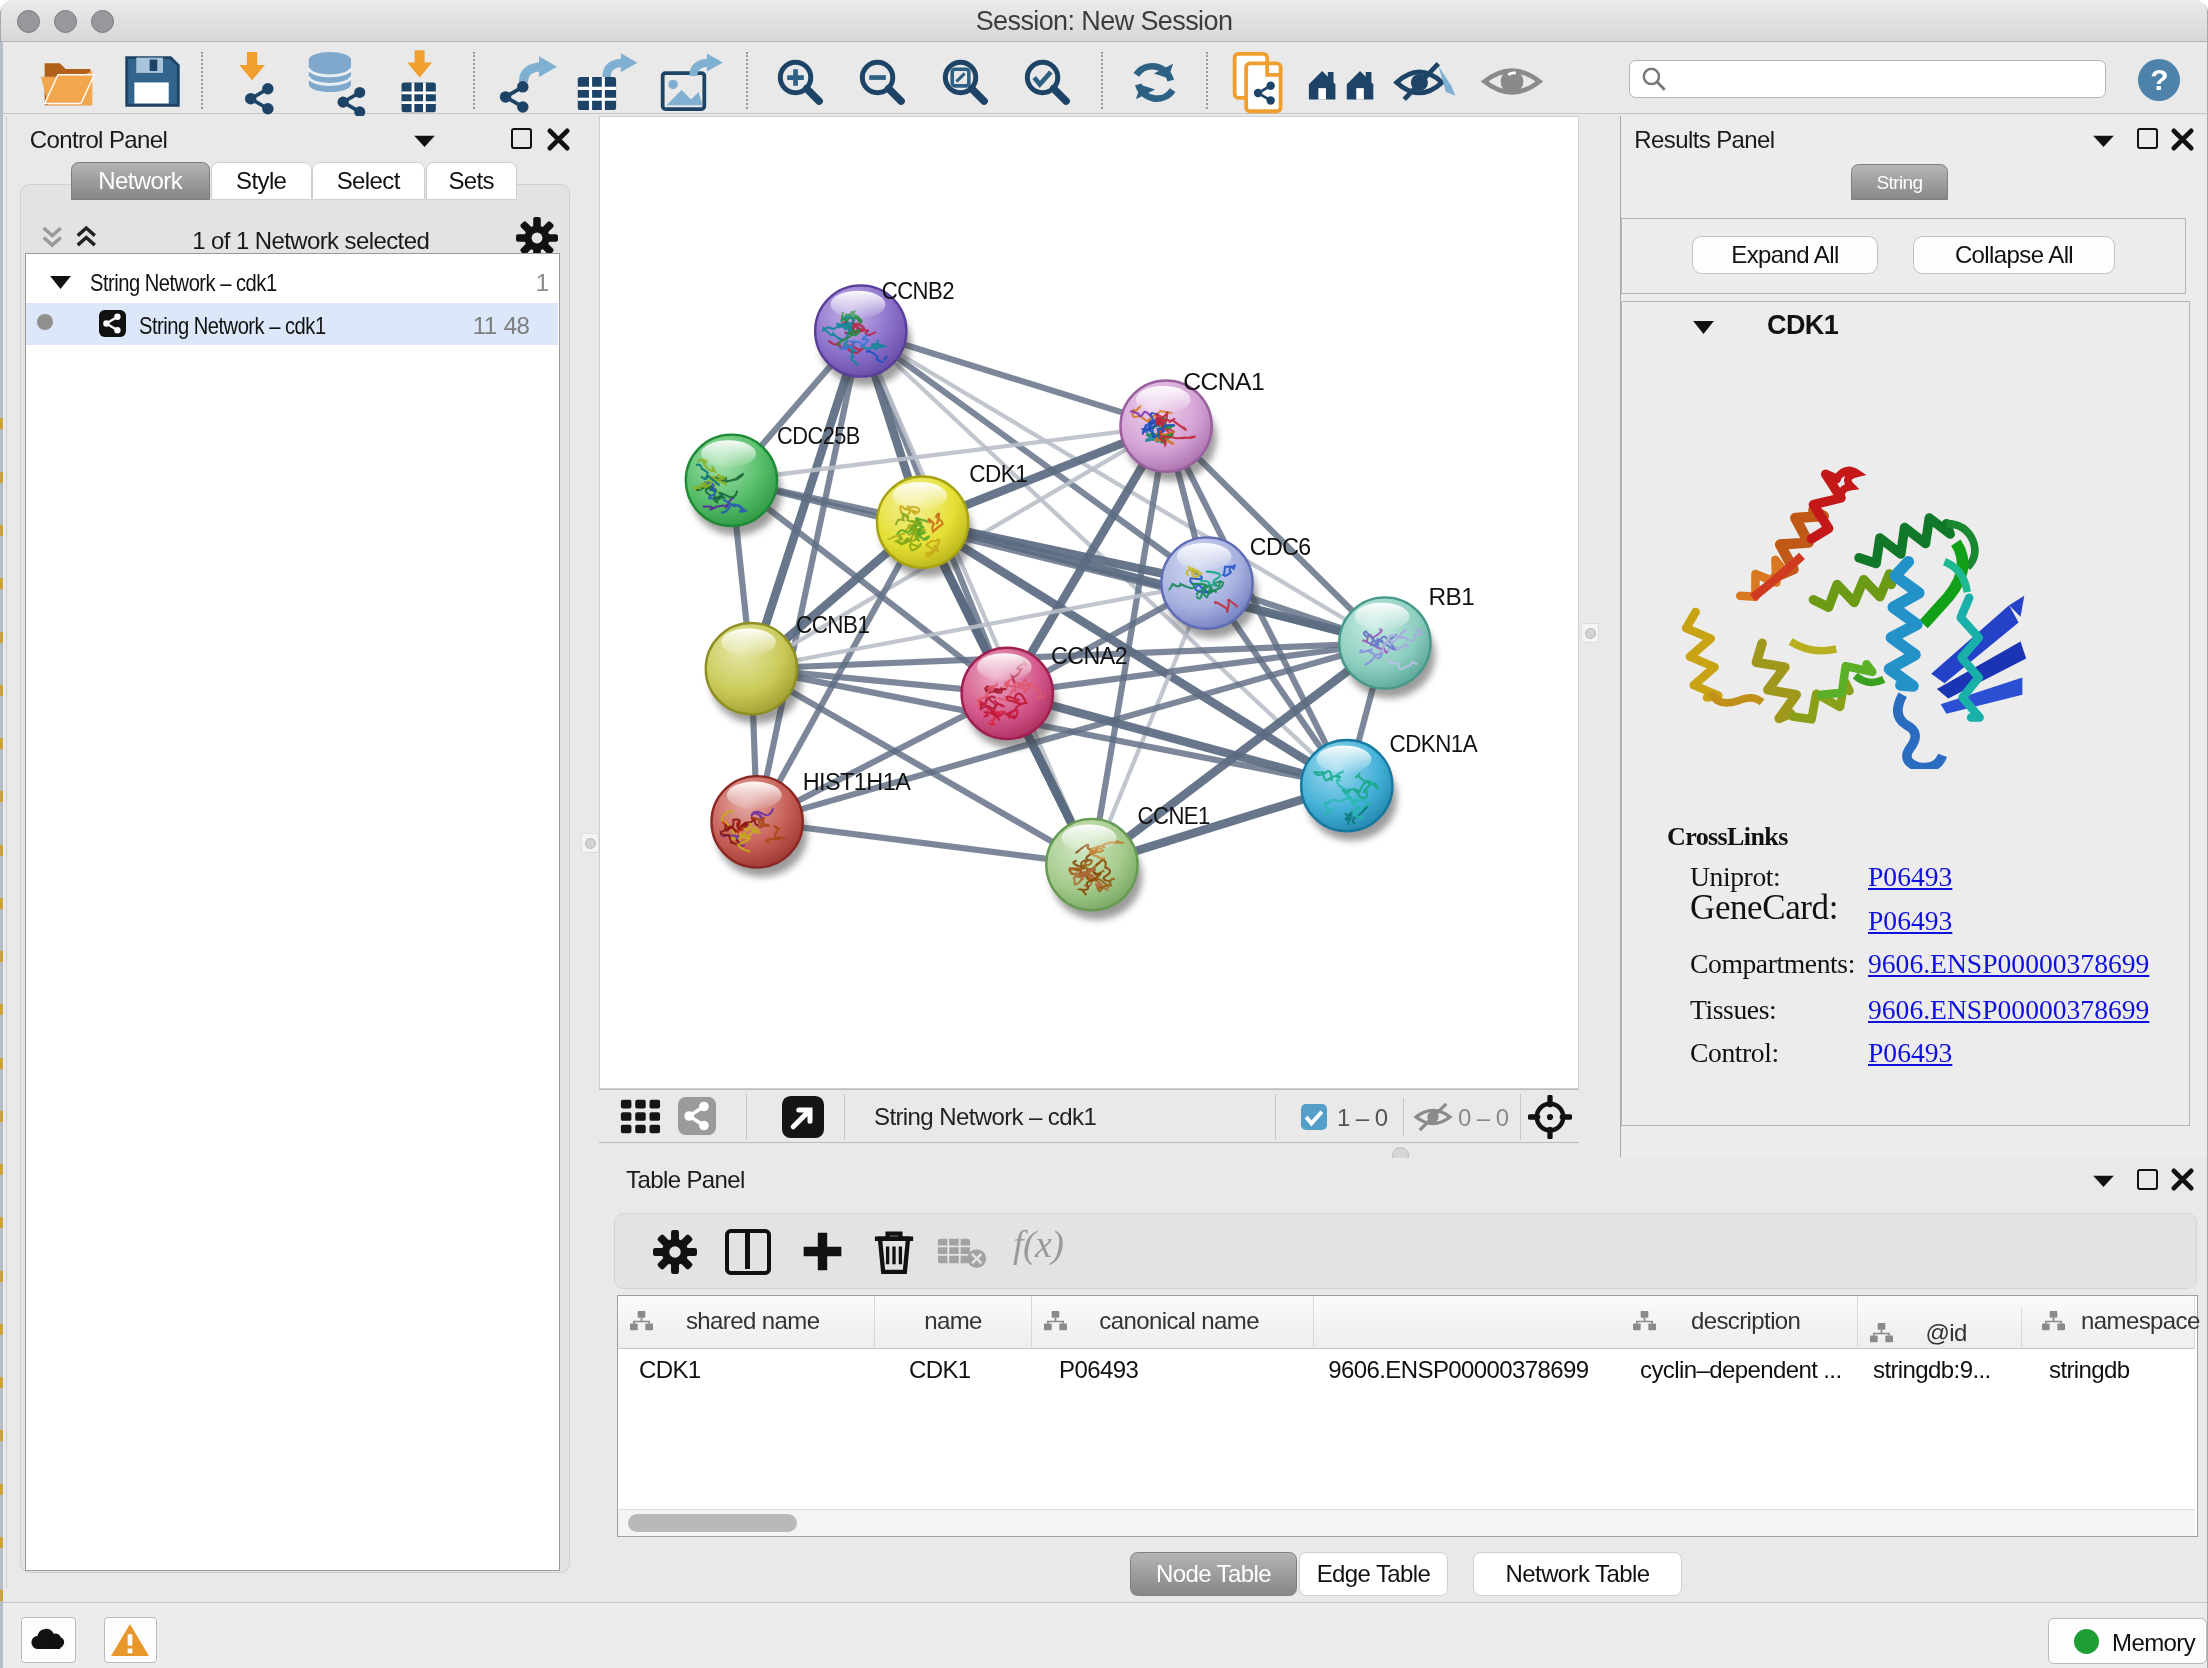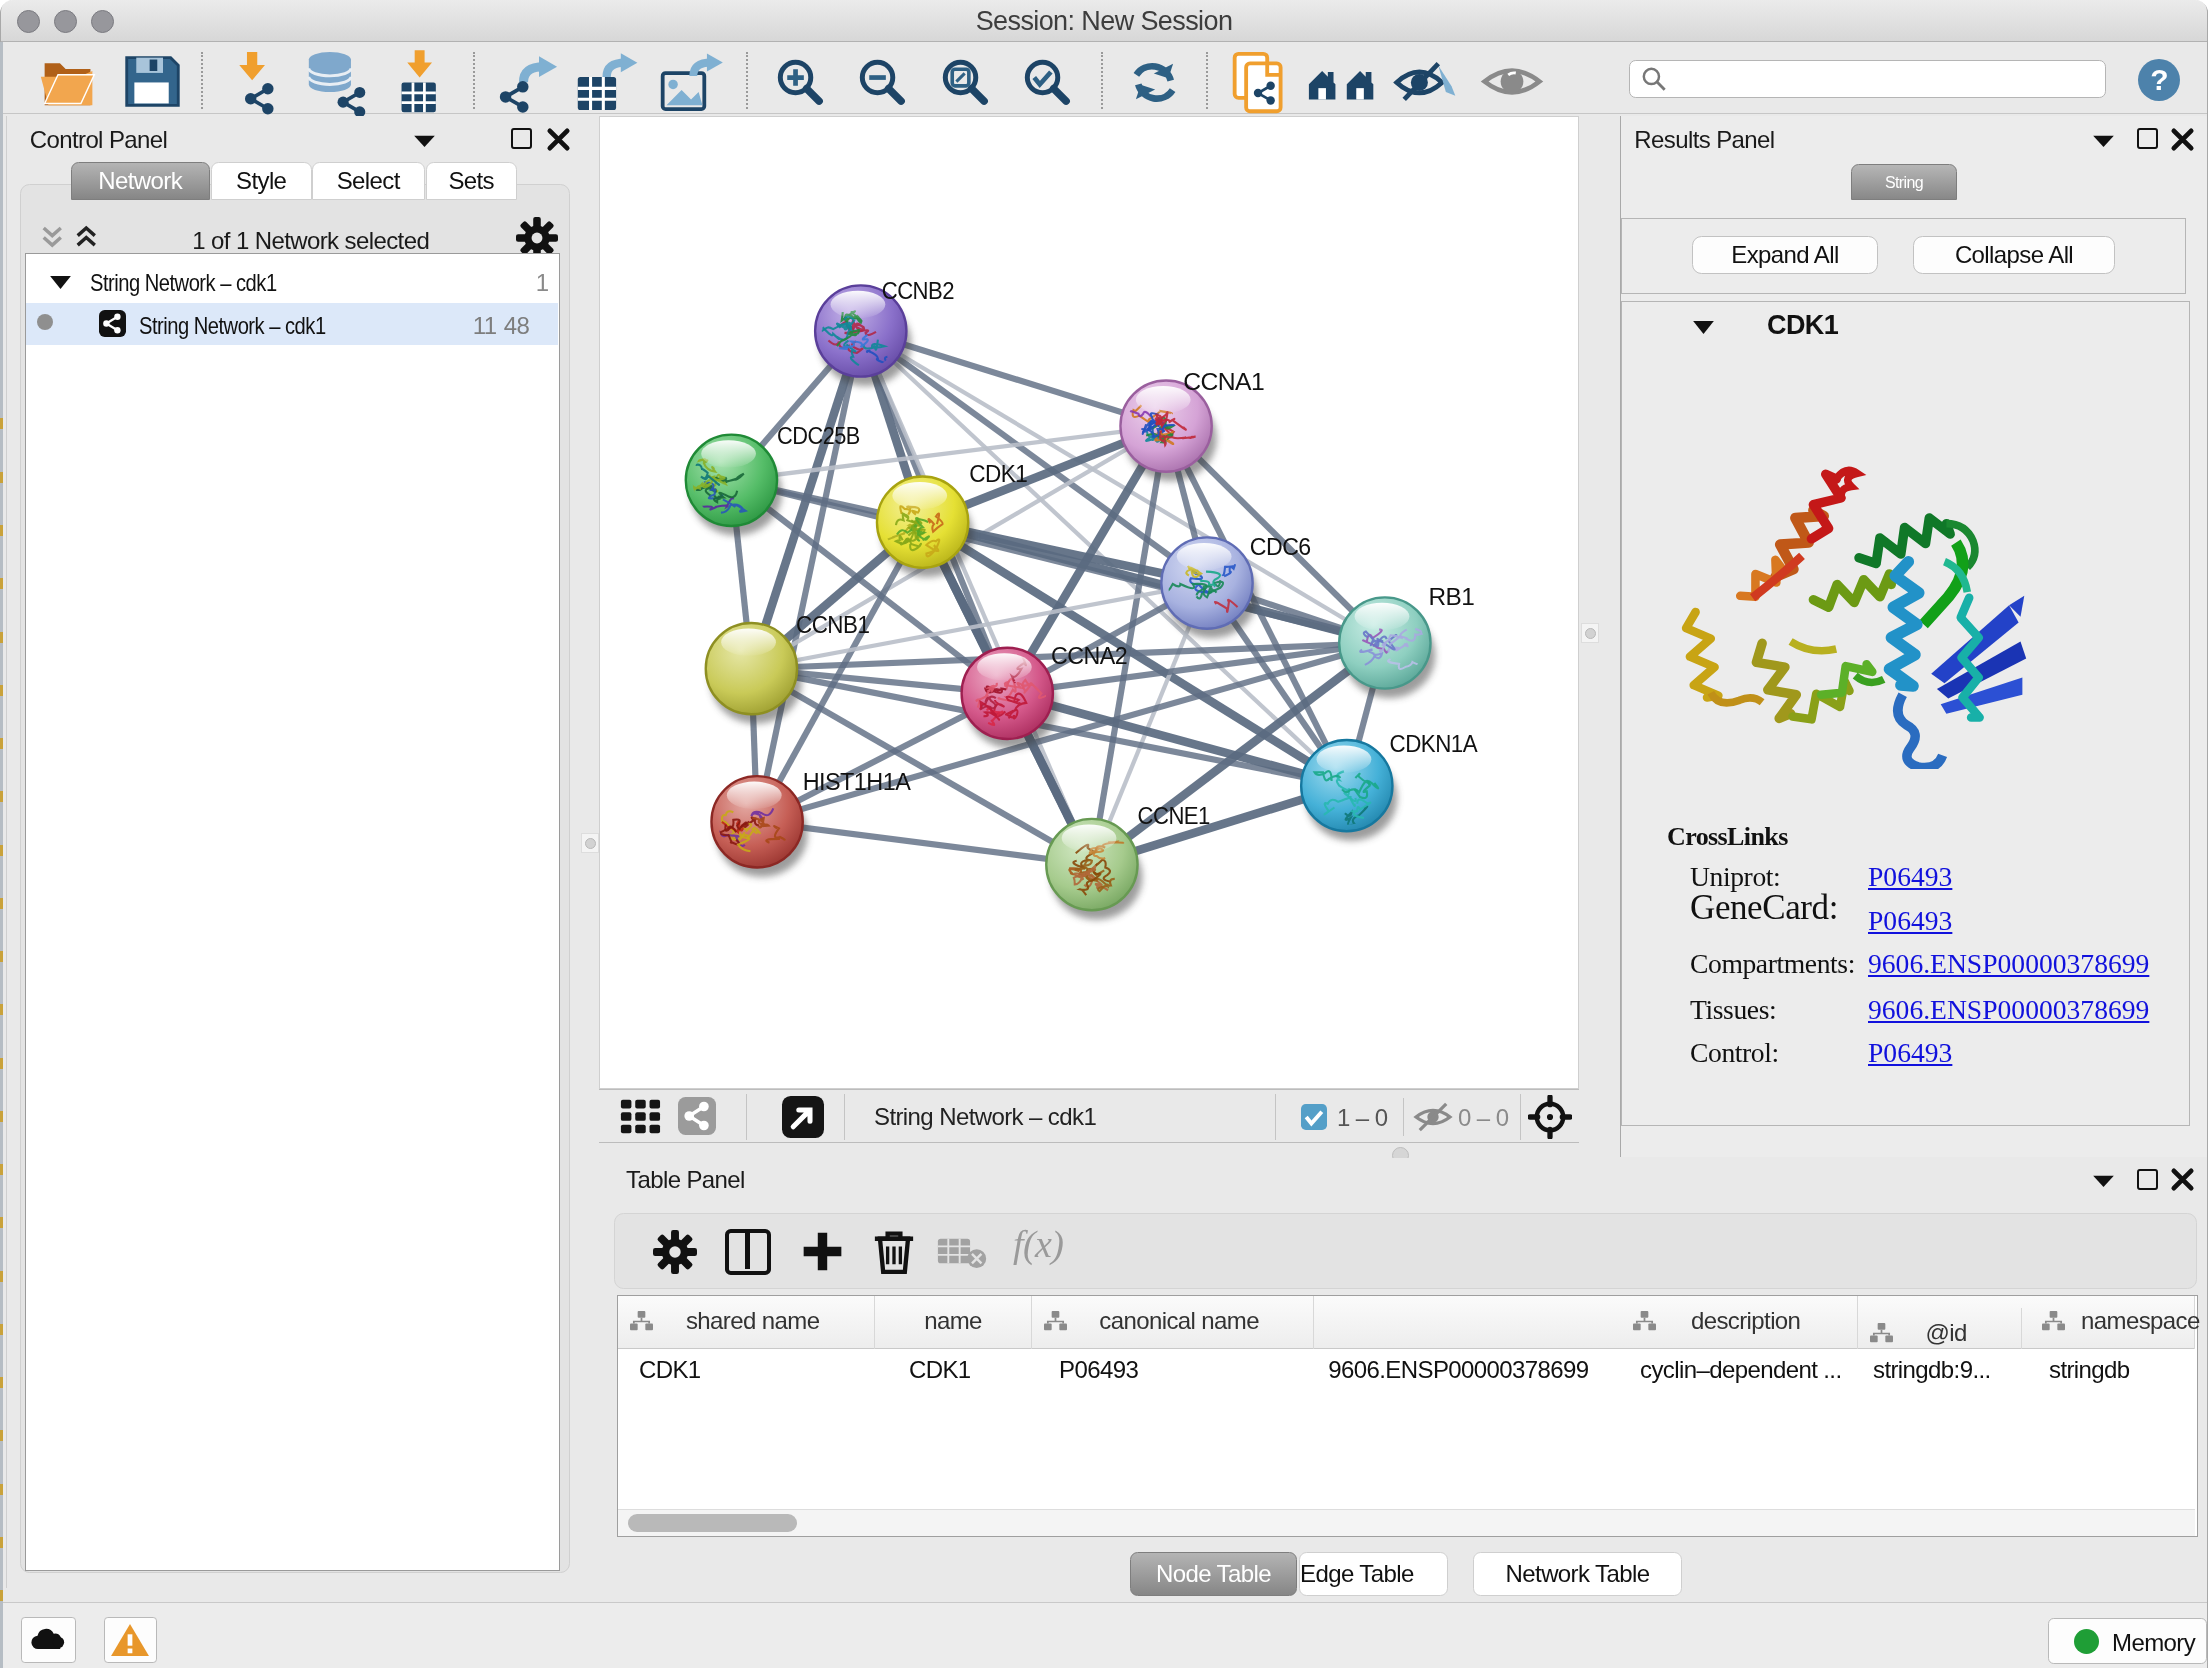--- a/index.html
+++ b/index.html
@@ -637,21 +637,21 @@
 <div class="abs" style="left:1392px;top:1147px;width:17px;height:17px;border-radius:50%;background:#d6d6d6;border:1px solid #bdbdbd"></div>
 <div class="abs" style="left:1620px;top:116px;width:589px;height:1041px;background:#ececec;border-left:1.9px solid #a9a9a9">
     <div class="abs panel-title" style="left:13.3px;top:9.5px">Results Panel</div>
     <svg width="25" height="15" viewBox="0 0 26 16" style="position:absolute;left:470px;top:17px">
       <path d="M2 3 h22 L13 15 z" fill="#111"></path>
     </svg>
     <div class="abs" style="left:516px;top:12.4px;width:21px;height:21px;border:2.9px solid #111;border-radius:2.9px"></div>
     <svg width="25" height="25" viewBox="0 0 26 26" style="position:absolute;left:549px;top:10.5px">
       <path d="M4 4 L22 22 M22 4 L4 22" stroke="#111" stroke-width="5" stroke-linecap="round"></path>
     </svg>
-    <div class="abs" style="left:230px;top:48px;width:106px;height:36px;background:linear-gradient(#b6b6b6,#888);color:#fff;font-size:16px;text-align:center;line-height:35px;border:1px solid #7e7e7e;border-radius:7.6px 7.6px 0 0">String</div>
+    <div class="abs" style="left:230px;top:48px;width:97px;height:36px;background:linear-gradient(#b6b6b6,#888);color:#fff;font-size:19px;text-align:center;line-height:35px;border:1px solid #7e7e7e;border-radius:7.6px 7.6px 0 0">String</div>
     <div class="abs" style="left:0px;top:102px;width:565px;height:76px;border:1.9px solid #b5b5b5;background:#ececec">
       <div class="abs" style="left:70px;top:17px;width:186px;height:38px;background:#fdfdfd;border:1px solid #c2c2c2;border-radius:9.5px;text-align:center;font-size:24px;line-height:36px;color:#111">Expand All</div>
       <div class="abs" style="left:291px;top:17px;width:202px;height:38px;background:#fdfdfd;border:1px solid #c2c2c2;border-radius:9.5px;text-align:center;font-size:24px;line-height:36px;color:#111">Collapse All</div>
     </div>
     <div class="abs" style="left:0px;top:185px;width:569px;height:825px;border:1.9px solid #b5b5b5;background:#ececec">
       <svg width="23" height="16" viewBox="0 0 24 17" style="position:absolute;left:70px;top:17px">
         <path d="M1 2h22L12 16z" fill="#111"></path>
       </svg>
       <div class="abs" style="left:145px;top:7.6px;font-size:27px;font-weight:bold;color:#111">CDK1</div>
     </div>
@@ -805,21 +805,21 @@
         <div class="abs" style="left:1003px;top:6.7px;width:237px;font-size:24px;color:#111;white-space:nowrap;overflow:hidden;padding-left:19px">cyclin–dependent ...</div>
         <div class="abs" style="left:1240px;top:6.7px;width:164px;font-size:24px;color:#111;white-space:nowrap;overflow:hidden;padding-left:15px">stringdb:9...</div>
         <div class="abs" style="left:1404px;top:6.7px;width:173px;font-size:24px;color:#111;white-space:nowrap;overflow:hidden;padding-left:27px">stringdb</div>
       </div>
       <div class="abs" style="left:0;bottom:0;width:1577px;height:27px;background:#f4f4f4;border-top:1px solid #ddd">
         <div class="abs" style="left:9.5px;top:3.8px;width:169px;height:18px;border-radius:9.5px;background:#b9b9b9"></div>
       </div>
     </div>
   </div>
 <div class="abs" style="left:1130px;top:1552px;width:167px;height:44px;background:linear-gradient(#b4b4b4,#868686);color:#fff;border:1px solid #7e7e7e;border-radius:7.6px;text-align:center;font-size:24px;line-height:42px">Node Table</div>
-<div class="abs" style="left:1299px;top:1552px;width:149px;height:44px;background:#fff;color:#111;border:1px solid #cfcfcf;border-radius:7.6px;font-size:24px;line-height:42px">Edge Table</div>
+<div class="abs" style="left:1299px;top:1552px;width:149px;height:44px;background:#fff;color:#111;border:1px solid #cfcfcf;border-radius:7.6px;text-align:center;font-size:24px;line-height:42px">Edge Table</div>
 <div class="abs" style="left:1473px;top:1552px;width:209px;height:44px;background:#fff;color:#111;border:1px solid #cfcfcf;border-radius:7.6px;text-align:center;font-size:24px;line-height:42px">Network Table</div>
 <div class="abs" style="left:0;top:1602px;width:2208px;height:67px;background:#ececec;border-top:1.9px solid #c9c9c9">
     <div class="abs" style="left:21px;top:14.3px;width:55px;height:46px;background:#fdfdfd;border:1.9px solid #b9b9b9;border-radius:3.8px">
       <svg width="38" height="27" viewBox="0 0 40 28" style="position:absolute;left:6.7px;top:7.6px">
         <path d="M10 24 a7 7 0 0 1 -1 -14 a9 9 0 0 1 17 -2 a6.5 6.5 0 0 1 6 11 l1 5 z" fill="#111"></path>
         <circle cx="31" cy="17" r="6" fill="#111"></circle>
       </svg>
     </div>
     <div class="abs" style="left:104px;top:14.3px;width:53px;height:46px;background:#fdfdfd;border:1.9px solid #b9b9b9;border-radius:3.8px">
       <svg width="42" height="36" viewBox="0 0 44 38" style="position:absolute;left:3.8px;top:3.8px">

